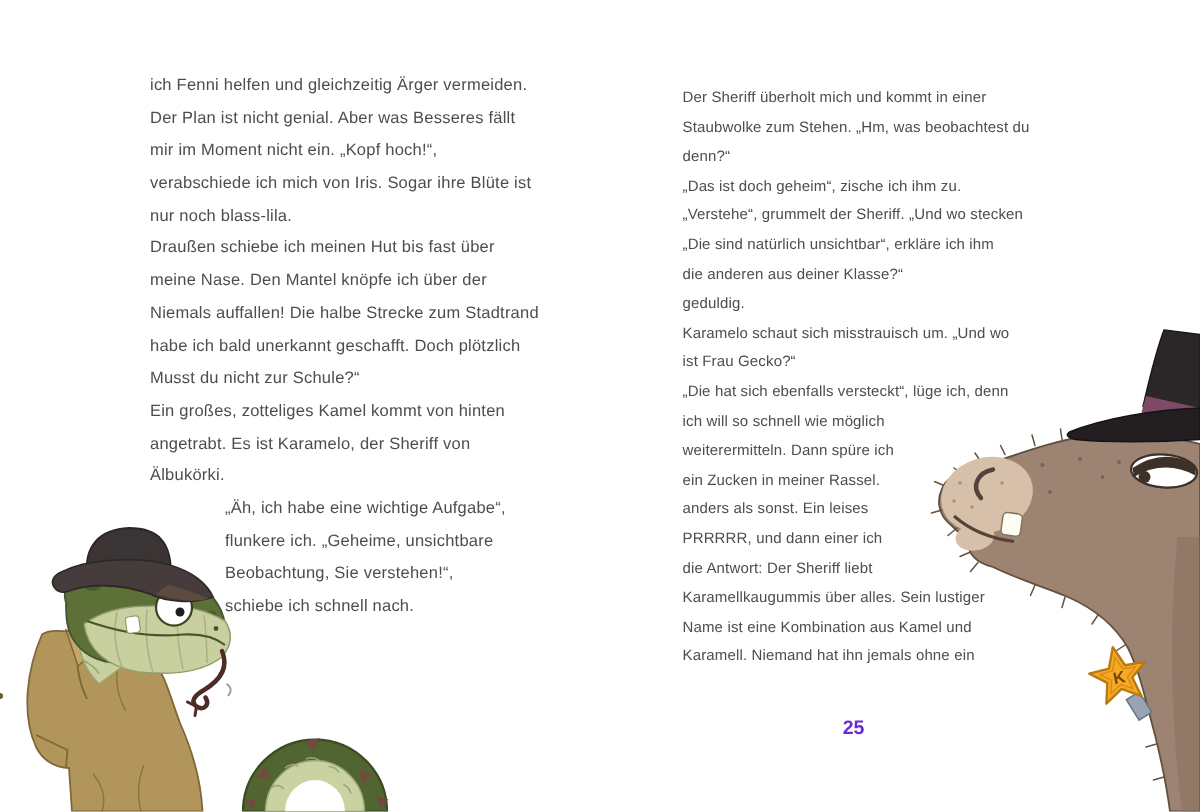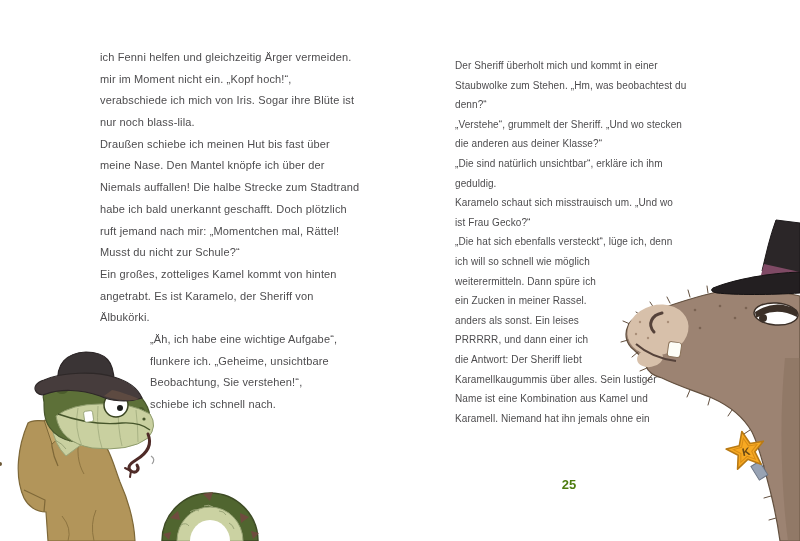--- a/index.html
+++ b/index.html
@@ -10,60 +10,61 @@
   }
   .page-spread{position:absolute;inset:0;background:#ffffff;}
   .textcol{position:absolute;color:#4d4c4e;white-space:nowrap;}
   .textcol-left{left:78px;top:47px;width:330px;font-size:11px;letter-spacing:.15px;margin-left:22px;}
   .textcol-left .tl{height:21.7px;line-height:21.7px;}
   .textcol-right{left:455px;top:56px;width:332px;font-size:10px;letter-spacing:.1px;}
   .textcol-right .tl{height:19.6px;line-height:19.6px;}
   .centered-block{text-align:left;padding-left:50px;}
   .page-number{
     position:absolute;left:556px;top:477px;width:26px;text-align:center;
-    font-size:13px;font-weight:bold;color:#4d7c0f;
+    font-size:13px;font-weight:bold;color:#6d28d9;
   }
   svg{position:absolute;display:block;}
   #snake-illu{left:0;top:350px;}
   #camel-illu{left:550px;top:218px;}
 </style>
 </head>
 <body>
 
 <div class="page-spread">
 
   <div class="textcol textcol-left">
     <div class="tl">ich Fenni helfen und gleichzeitig Ärger vermeiden.</div>
+    <div class="tl">Der Plan ist nicht genial. Aber was Besseres fällt</div>
     <div class="tl">mir im Moment nicht ein. „Kopf hoch!“,</div>
     <div class="tl">verabschiede ich mich von Iris. Sogar ihre Blüte ist</div>
     <div class="tl">nur noch blass-lila.</div>
     <div class="tl">Draußen schiebe ich meinen Hut bis fast über</div>
     <div class="tl">meine Nase. Den Mantel knöpfe ich über der</div>
     <div class="tl">Niemals auffallen! Die halbe Strecke zum Stadtrand</div>
     <div class="tl">habe ich bald unerkannt geschafft. Doch plötzlich</div>
-    <div class="tl">ruft jemand nach mir: „Momentchen mal, Rättel!</div>
     <div class="tl">Musst du nicht zur Schule?“</div>
     <div class="tl">Ein großes, zotteliges Kamel kommt von hinten</div>
     <div class="tl">angetrabt. Es ist Karamelo, der Sheriff von</div>
     <div class="tl">Älbukörki.</div>
     <div class="centered-block">
       <div class="tl">„Äh, ich habe eine wichtige Aufgabe“,</div>
       <div class="tl">flunkere ich. „Geheime, unsichtbare</div>
       <div class="tl">Beobachtung, Sie verstehen!“,</div>
       <div class="tl">schiebe ich schnell nach.</div>
     </div>
   </div>
 
   <div class="textcol textcol-right">
     <div class="tl">Der Sheriff überholt mich und kommt in einer</div>
     <div class="tl">Staubwolke zum Stehen. „Hm, was beobachtest du</div>
     <div class="tl">denn?“</div>
+    <div class="tl">„Das ist doch geheim“, zische ich ihm zu.</div>
     <div class="tl">„Verstehe“, grummelt der Sheriff. „Und wo stecken</div>
+    <div class="tl">„Die sind natürlich unsichtbar“, erkläre ich ihm</div>
     <div class="tl">die anderen aus deiner Klasse?“</div>
-    <div class="tl">„Die sind natürlich unsichtbar“, erkläre ich ihm</div>
     <div class="tl">geduldig.</div>
     <div class="tl">Karamelo schaut sich misstrauisch um. „Und wo</div>
     <div class="tl">ist Frau Gecko?“</div>
     <div class="tl">„Die hat sich ebenfalls versteckt“, lüge ich, denn</div>
     <div class="tl">ich will so schnell wie möglich</div>
     <div class="tl">weiterermitteln. Dann spüre ich</div>
     <div class="tl">ein Zucken in meiner Rassel.</div>
     <div class="tl">anders als sonst. Ein leises</div>
     <div class="tl">PRRRRR, und dann einer ich</div>
     <div class="tl">die Antwort: Der Sheriff liebt</div>

